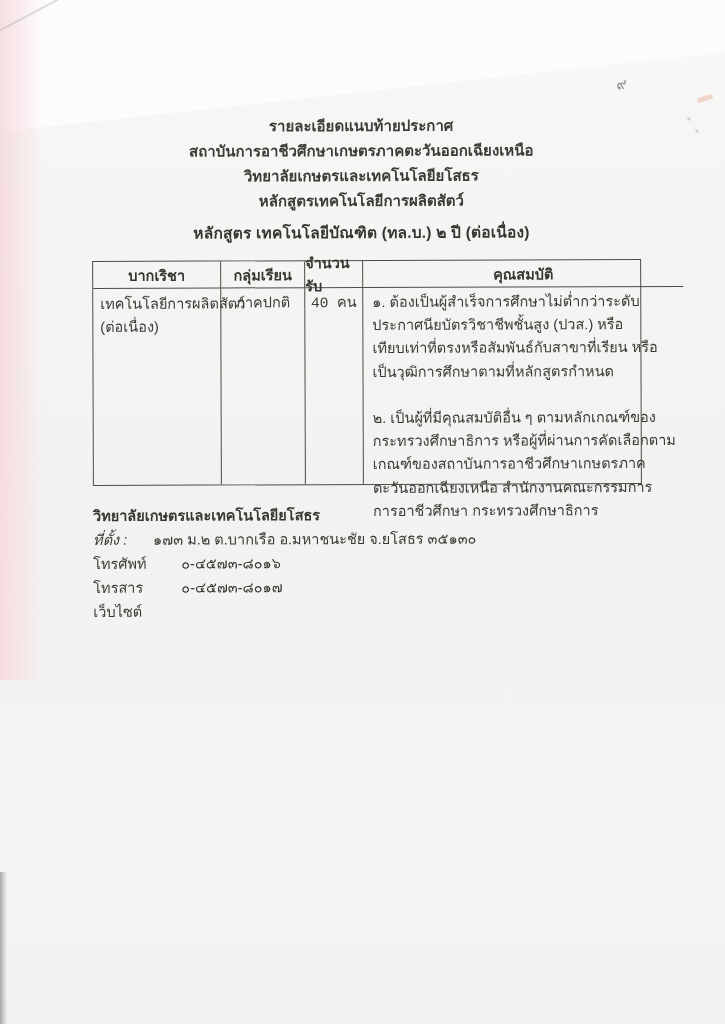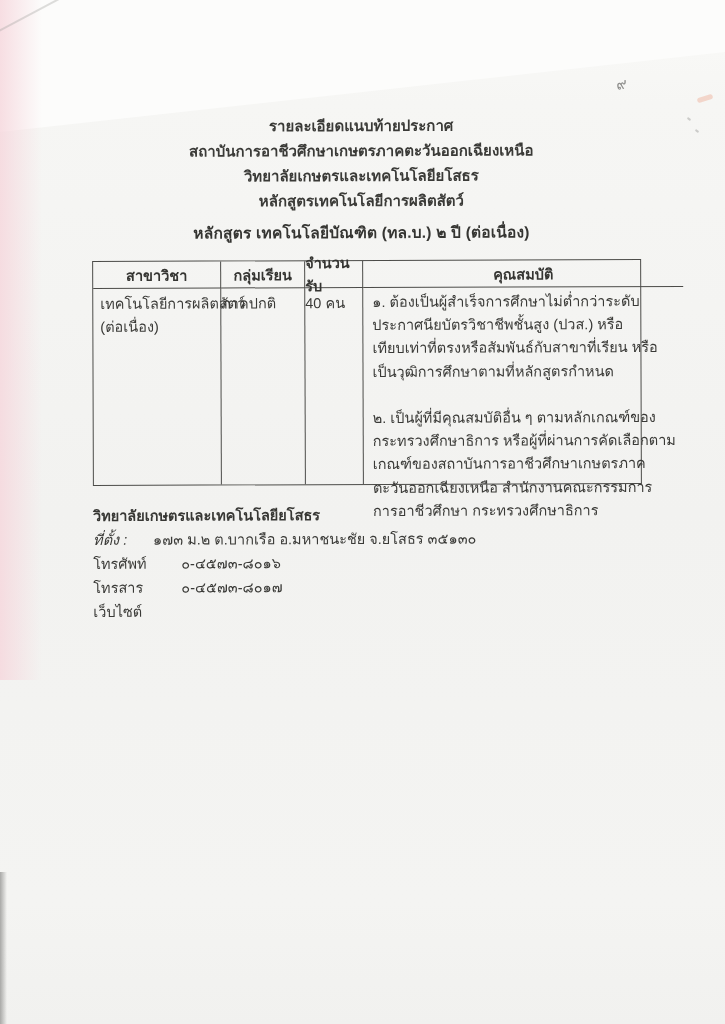--- a/index.html
+++ b/index.html
@@ -112,21 +112,21 @@
     color: #353532;
   }
   .th:nth-child(4) { border-right: none; }
   .td {
     border-right: 1.4px solid #4c4c49;
     padding-top: 4px;
     color: #3a3a37;
   }
   .td.last { border-right: none; }
   .td-major { padding-left: 7px; padding-right: 4px; line-height: 23px; }
-  .td-center { text-align: left; line-height: 23px; }
+  .td-center { text-align: center; line-height: 23px; font-family: Liberation Mono, monospace; }
   .td-qual { padding: 3px 8px 0 9px; line-height: 23.2px; }
   .line { white-space: nowrap; }
 
   
   .doc-footer {
     position: absolute;
     left: 93px; top: 504px;
     font-size: 14.5px;
     color: #3a3a37;
   }
@@ -161,21 +161,21 @@
     <div class="doc-header">
       <div class="h-line">รายละเอียดแนบท้ายประกาศ</div>
       <div class="h-line">สถาบันการอาชีวศึกษาเกษตรภาคตะวันออกเฉียงเหนือ</div>
       <div class="h-line">วิทยาลัยเกษตรและเทคโนโลยียโสธร</div>
       <div class="h-line">หลักสูตรเทคโนโลยีการผลิตสัตว์</div>
     </div>
 
     <div class="program-title">หลักสูตร  เทคโนโลยีบัณฑิต (ทล.บ.)  ๒  ปี (ต่อเนื่อง)</div>
 
     <div class="enroll-table">
-      <div class="th">สาขาวิชา</div>
+      <div class="th">บากเริชา</div>
       <div class="th">กลุ่มเรียน</div>
       <div class="th">จำนวนรับ</div>
       <div class="th">คุณสมบัติ</div>
 
       <div class="td td-major">
           <div class="line">เทคโนโลยีการผลิตสัตว์</div>
           <div class="line">(ต่อเนื่อง)</div>
         </div>
       <div class="td td-center">ภาคปกติ</div>
       <div class="td td-center">40 คน</div>

